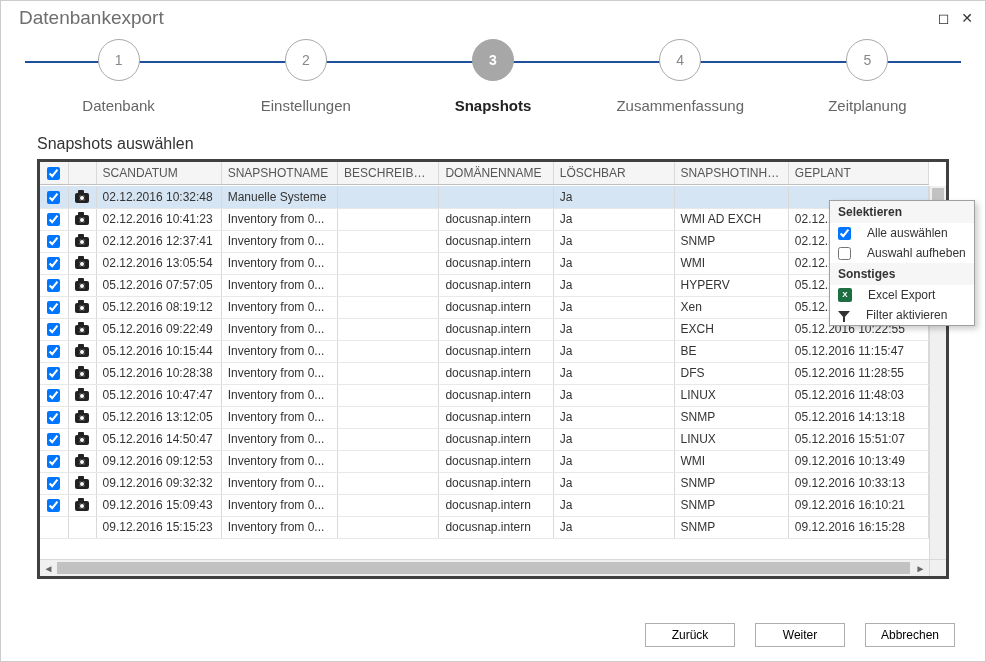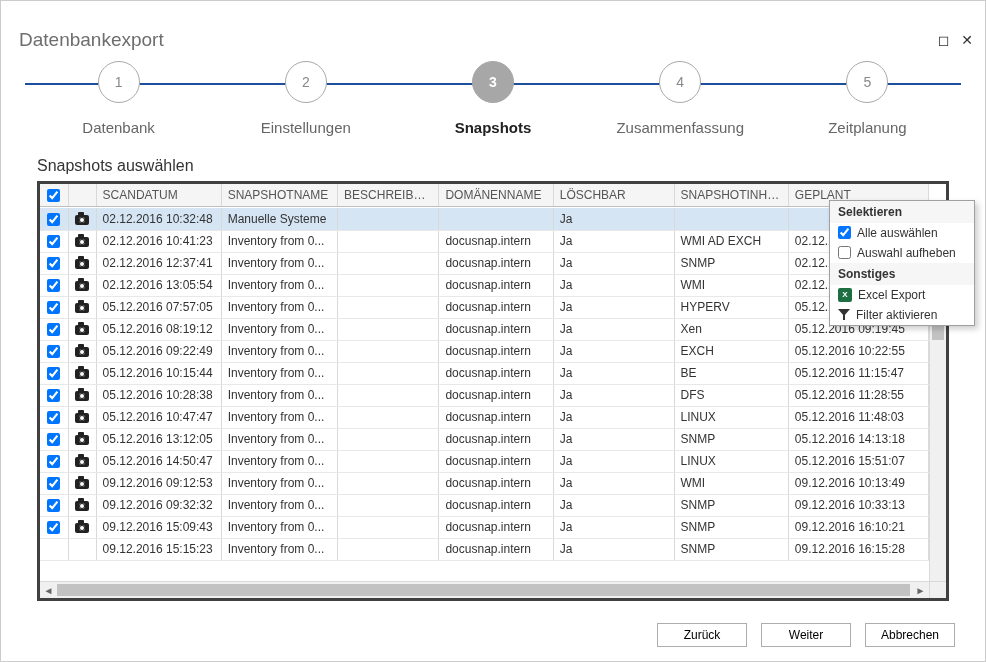--- a/index.html
+++ b/index.html
@@ -1,17 +1,17 @@
 <!DOCTYPE html>
 <html><head>
 <meta charset="utf-8">
 <style>
   * { box-sizing: border-box; margin: 0; padding: 0; }
   body { font-family: "Segoe UI", Arial, sans-serif; font-size: 12px; color: #333; background: #fff; width: 986px; height: 662px; overflow: hidden; border: 1px solid #ccc; position: relative; }
-  .titlebar { display: flex; align-items: center; justify-content: space-between; padding: 6px 12px 10px 18px; margin-top: 22px; }
+  .titlebar { display: flex; align-items: center; justify-content: space-between; padding: 6px 12px 10px 18px; }
   .titlebar .title { font-size: 19px; color: #6e6e6e; font-weight: 400; }
   .titlebar .controls { display: flex; gap: 12px; }
   .titlebar .controls span { cursor: pointer; font-size: 14px; }
   .stepper { position: relative; height: 90px; margin: 0 24px; }
   .stepper .line { position: absolute; top: 22px; left: 0; right: 0; height: 2px; background: #1e4f9c; }
   .steps { display: flex; justify-content: space-between; position: relative; }
   .step { flex: 1; display: flex; flex-direction: column; align-items: center; gap: 16px; }
   .step .circle { width: 42px; height: 42px; border-radius: 50%; background: #fff; border: 1px solid #a9a9a9; display: flex; align-items: center; justify-content: center; font-size: 14px; color: #888; z-index: 2; }
   .step.active .circle { background: #a7a7a7; border-color: #a7a7a7; color: #fff; font-weight: bold; }
   .step .label { font-size: 15px; color: #666; }
@@ -36,26 +36,26 @@
   .cam-icon::after { content: ""; position: absolute; top: 2px; left: 4px; width: 6px; height: 6px; border-radius: 50%; background: #fff; box-shadow: inset 0 0 0 1px #222; }
   .scroll-v { position: absolute; right: 0; top: 24px; bottom: 17px; width: 17px; background: #f0f0f0; border-left: 1px solid #d9d9d9; }
   .scroll-v .thumb { position: absolute; left: 2px; right: 2px; top: 2px; height: 130px; background: #c2c2c2; }
   .scroll-h { position: absolute; left: 0; right: 17px; bottom: 0; height: 17px; background: #f0f0f0; border-top: 1px solid #d9d9d9; display: flex; align-items: center; }
   .scroll-h .arrow { width: 17px; text-align: center; color: #666; font-size: 10px; }
   .scroll-h .track { flex: 1; position: relative; height: 100%; }
   .scroll-h .thumb { position: absolute; left: 0; top: 2px; bottom: 2px; right: 2px; background: #c2c2c2; }
   .scroll-corner { position: absolute; right: 0; bottom: 0; width: 17px; height: 17px; background: #f0f0f0; border-left: 1px solid #d9d9d9; border-top: 1px solid #d9d9d9; }
   .context-menu { position: absolute; top: 199px; left: 828px; width: 146px; background: #fff; border: 1px solid #a0a0a0; box-shadow: 3px 3px 6px rgba(0,0,0,0.2); z-index: 10; font-size: 12px; }
   .context-menu .section-title { font-weight: bold; padding: 4px 8px; background: #f6f6f6; }
-  .context-menu .item { display: flex; align-items: flex-start; gap: 6px; padding: 3px 8px; cursor: pointer; }
+  .context-menu .item { display: flex; align-items: flex-end; gap: 16px; padding: 3px 8px; cursor: pointer; }
   .excel-icon { display: inline-block; width: 14px; height: 14px; background: #1d6f42; color: #fff; font-size: 8px; font-weight: bold; text-align: center; line-height: 14px; border-radius: 2px; }
   .filter-icon { display: inline-block; width: 12px; height: 12px; position: relative; }
   .filter-icon::before { content: ""; position: absolute; left: 0; top: 1px; border-left: 6px solid transparent; border-right: 6px solid transparent; border-top: 7px solid #333; }
   .filter-icon::after { content: ""; position: absolute; left: 5px; top: 7px; width: 2px; height: 5px; background: #333; }
-  .footer { position: absolute; bottom: 14px; right: 30px; display: flex; gap: 14px; }
+  .footer { position: absolute; bottom: 14px; right: 30px; display: flex; gap: 20px; }
   .footer button { width: 90px; height: 24px; background: #fff; border: 1px solid #aeaeae; font-size: 12px; cursor: pointer; }
   input[type=checkbox] { width: 13px; height: 13px; vertical-align: middle; }
   .tablebody-wrap { position: absolute; top: 24px; left: 0; right: 17px; bottom: 17px; overflow: hidden; }
   .tablehead-wrap { position: absolute; top: 0; left: 0; right: 17px; }
 </style>
 </head>
 <body>
 
 <div class="titlebar">
   <div class="title">Datenbankexport</div>

